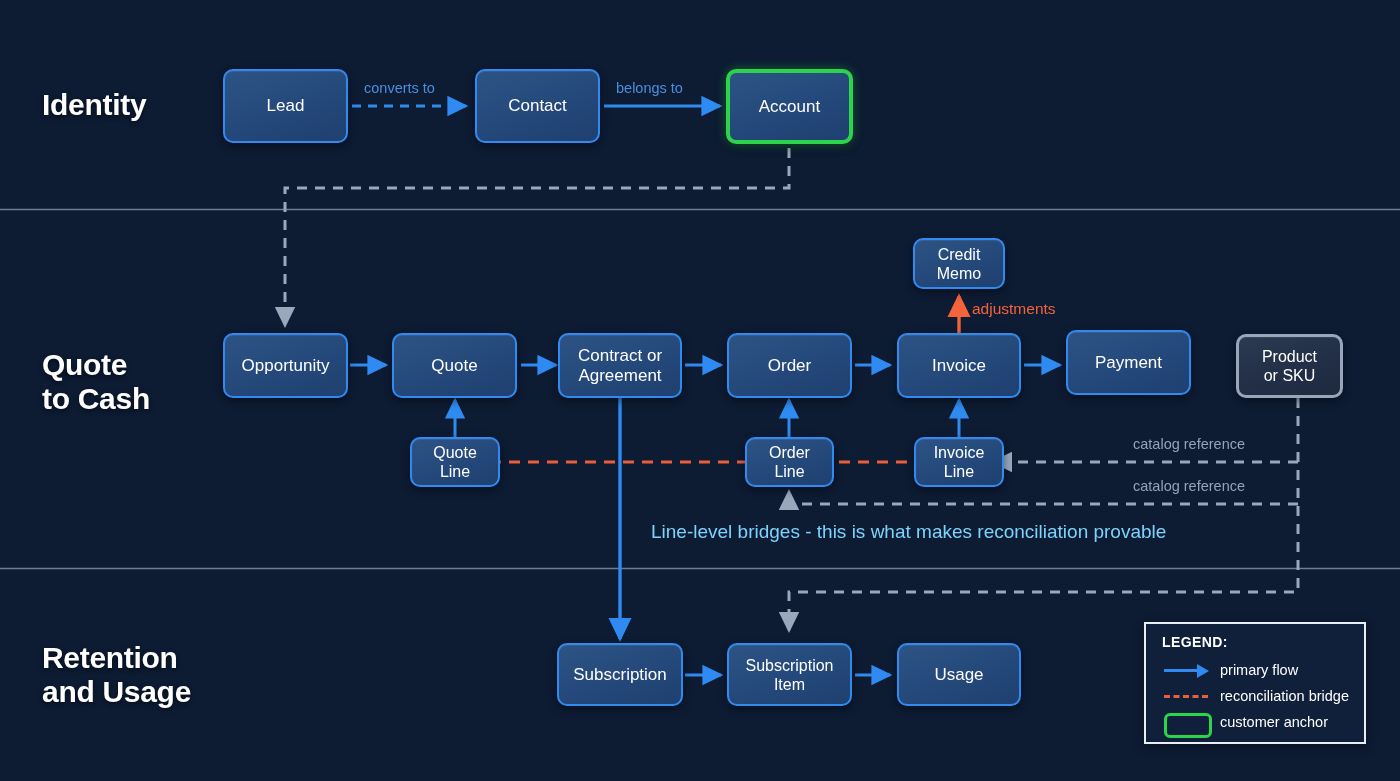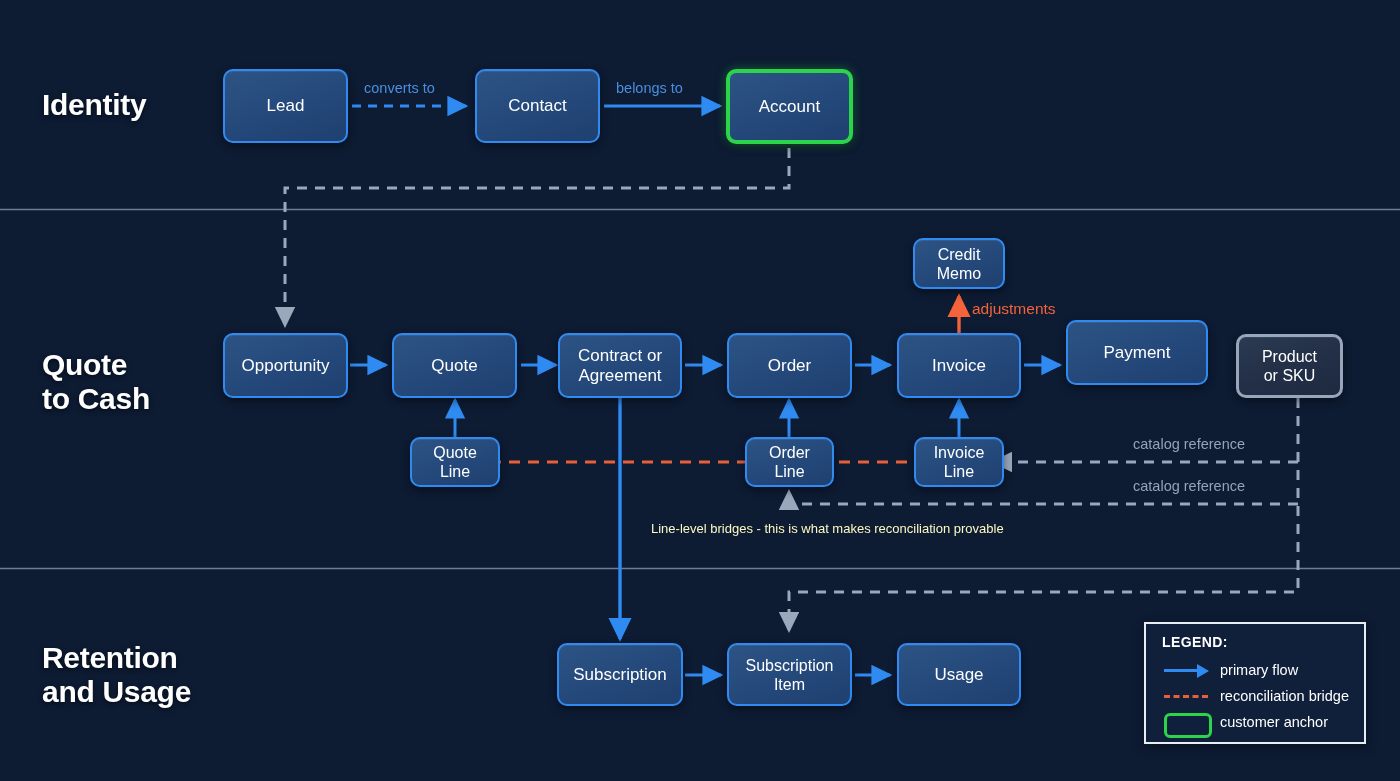--- a/index.html
+++ b/index.html
@@ -63,22 +63,22 @@
     position:absolute;
     font-size:14.5px;
     white-space:nowrap;
   }
   .edge-label.blue{color:#4a8fe0;}
   .edge-label.orange{color:#f4633a;font-size:15.5px;}
   .edge-label.grey{color:#93a3b8;font-size:14.5px;}
 
   .note-orange{
     position:absolute;
-    color:#fef9c3;
-    font-size:13px;
+    color:#7dd3fc;
+    font-size:19px;
     white-space:nowrap;
   }
 
   
   #legend{
     position:absolute;
     left:1144px;top:622px;width:222px;height:122px;
     box-sizing:border-box;
     border:2px solid #e9eef6;
     border-radius:0;
@@ -187,21 +187,21 @@
   <div class="node" style="left:475px;top:69px;width:125px;height:74px;">Contact</div>
   <div class="node" style="left:223px;top:69px;width:125px;height:74px;">Lead</div>
   <div class="node anchor" style="left:726px;top:69px;width:127px;height:75px;">Account</div>
 
   <div class="node" style="left:223px;top:333px;width:125px;height:65px;text-align:right;">Opportunity</div>
   <div class="node" style="left:392px;top:333px;width:125px;height:65px;">Quote</div>
   <div class="node" style="left:558px;top:333px;width:124px;height:65px;">Contract or
 Agreement</div>
   <div class="node" style="left:727px;top:333px;width:125px;height:65px;">Order</div>
   <div class="node" style="left:897px;top:333px;width:124px;height:65px;">Invoice</div>
-  <div class="node" style="left:1066px;top:320px;width:142px;height:65px;">Payment</div>
+  <div class="node" style="left:1066px;top:330px;width:125px;height:65px;">Payment</div>
   <div class="node small" style="left:913px;top:238px;width:92px;height:51px;">Credit
 Memo</div>
   <div class="node neutral small" style="left:1236px;top:334px;width:107px;height:64px;">Product
 or SKU</div>
 
   <div class="node small" style="left:410px;top:437px;width:90px;height:50px;">Quote
 Line</div>
   <div class="node small" style="left:745px;top:437px;width:89px;height:50px;">Order
 Line</div>
   <div class="node small" style="left:914px;top:437px;width:90px;height:50px;">Invoice

